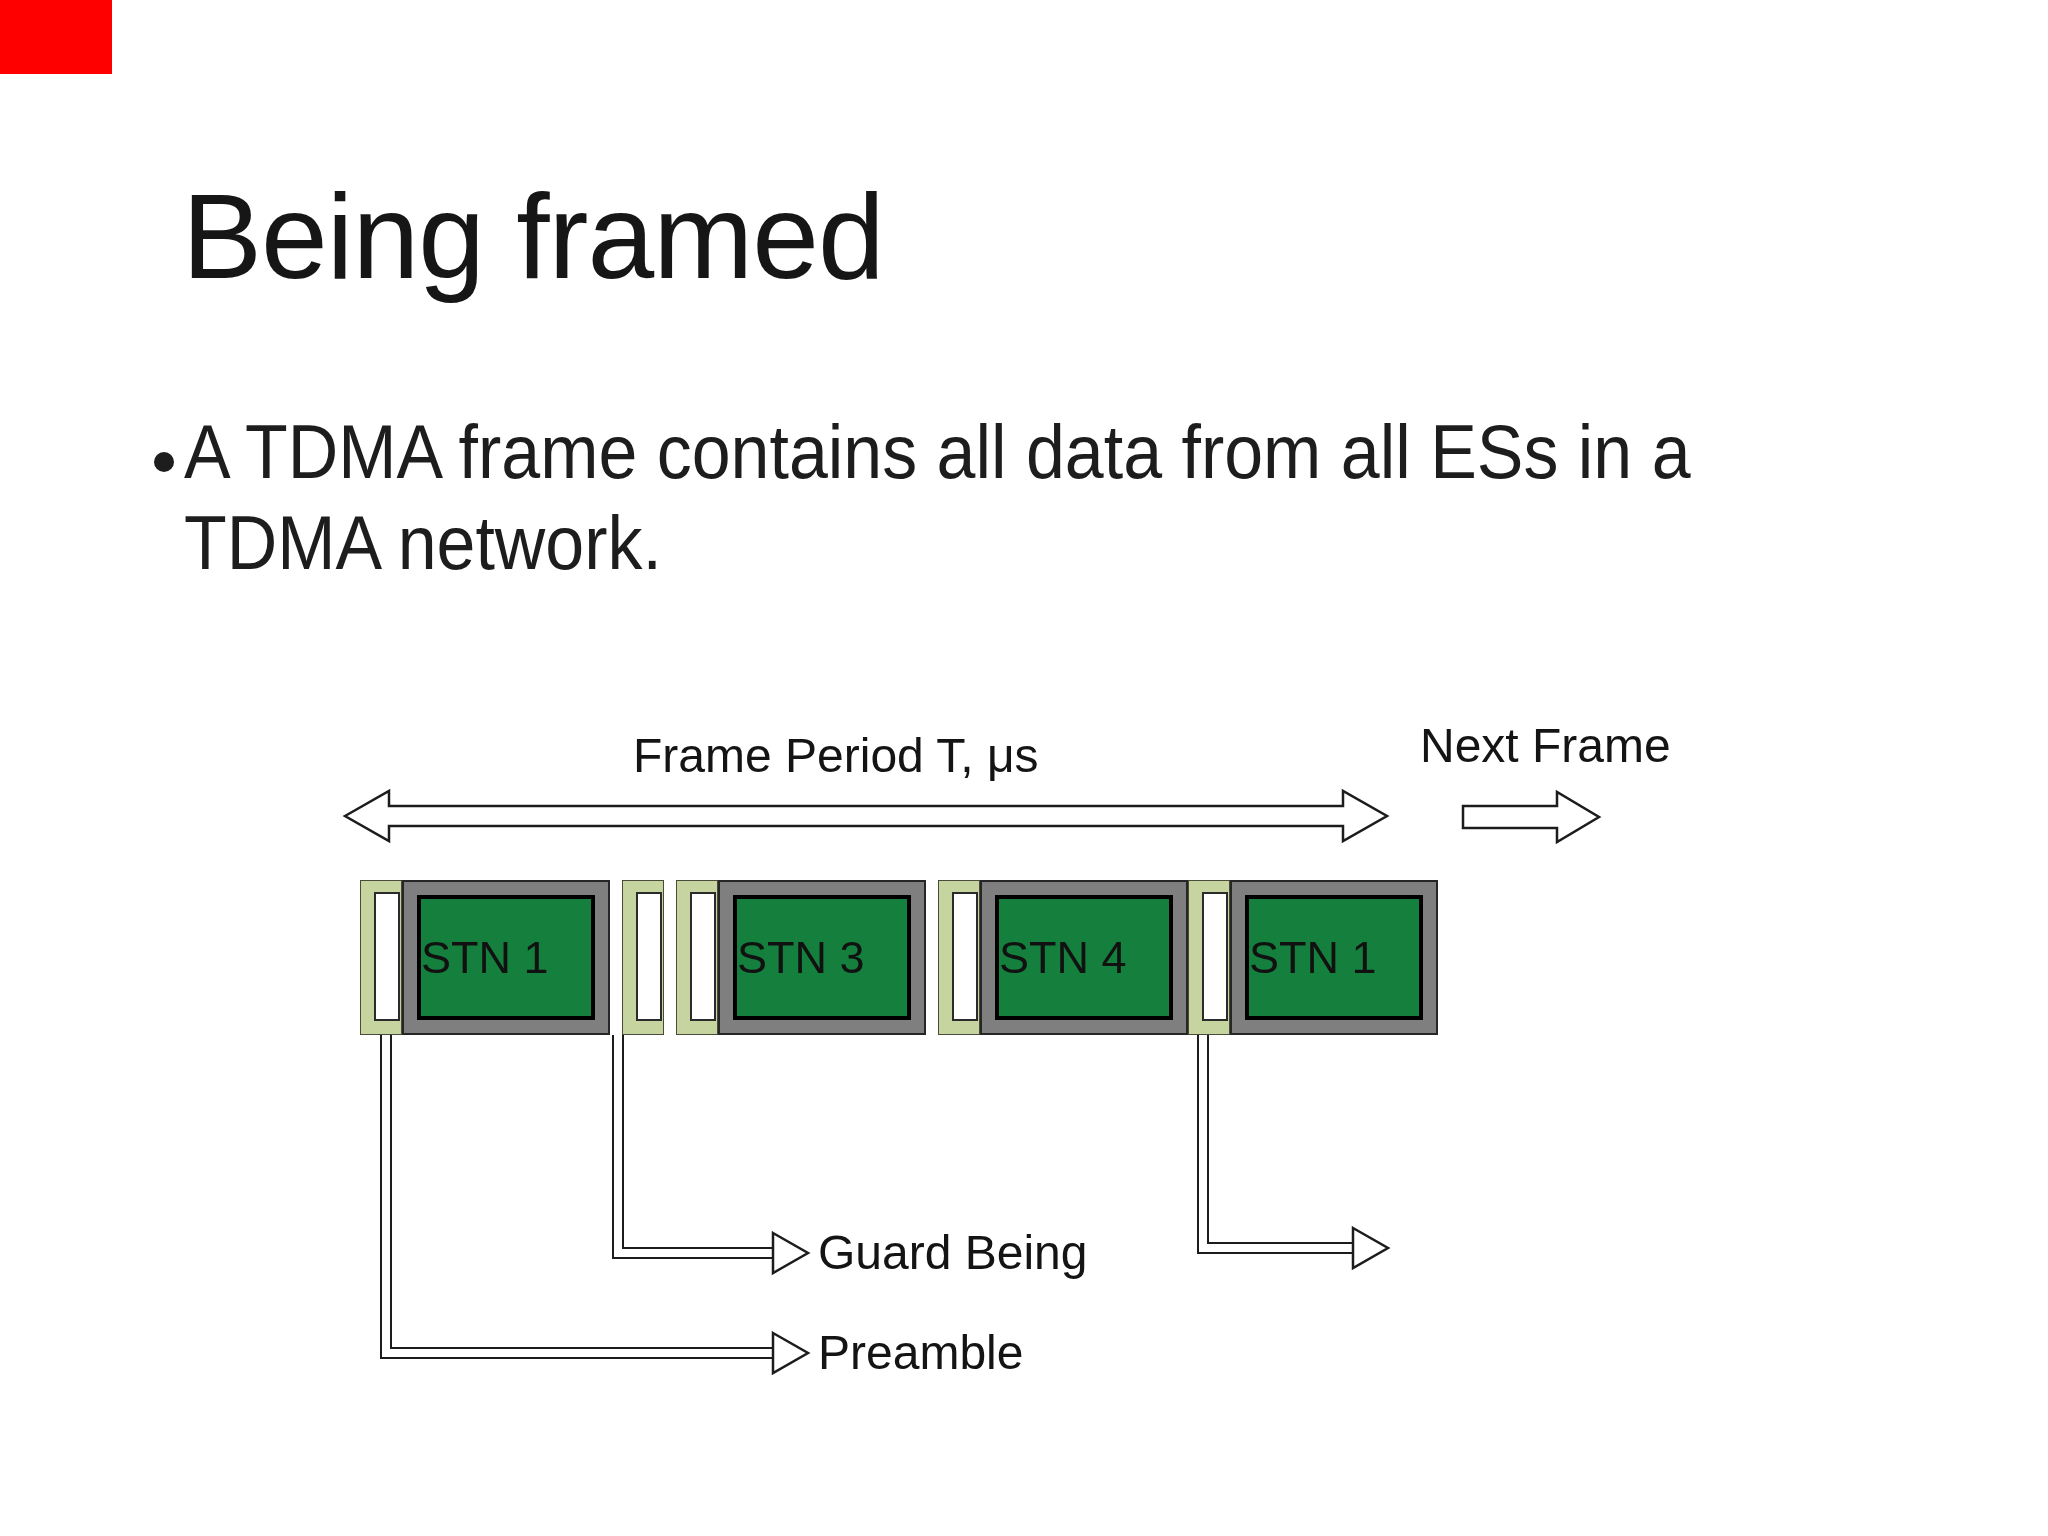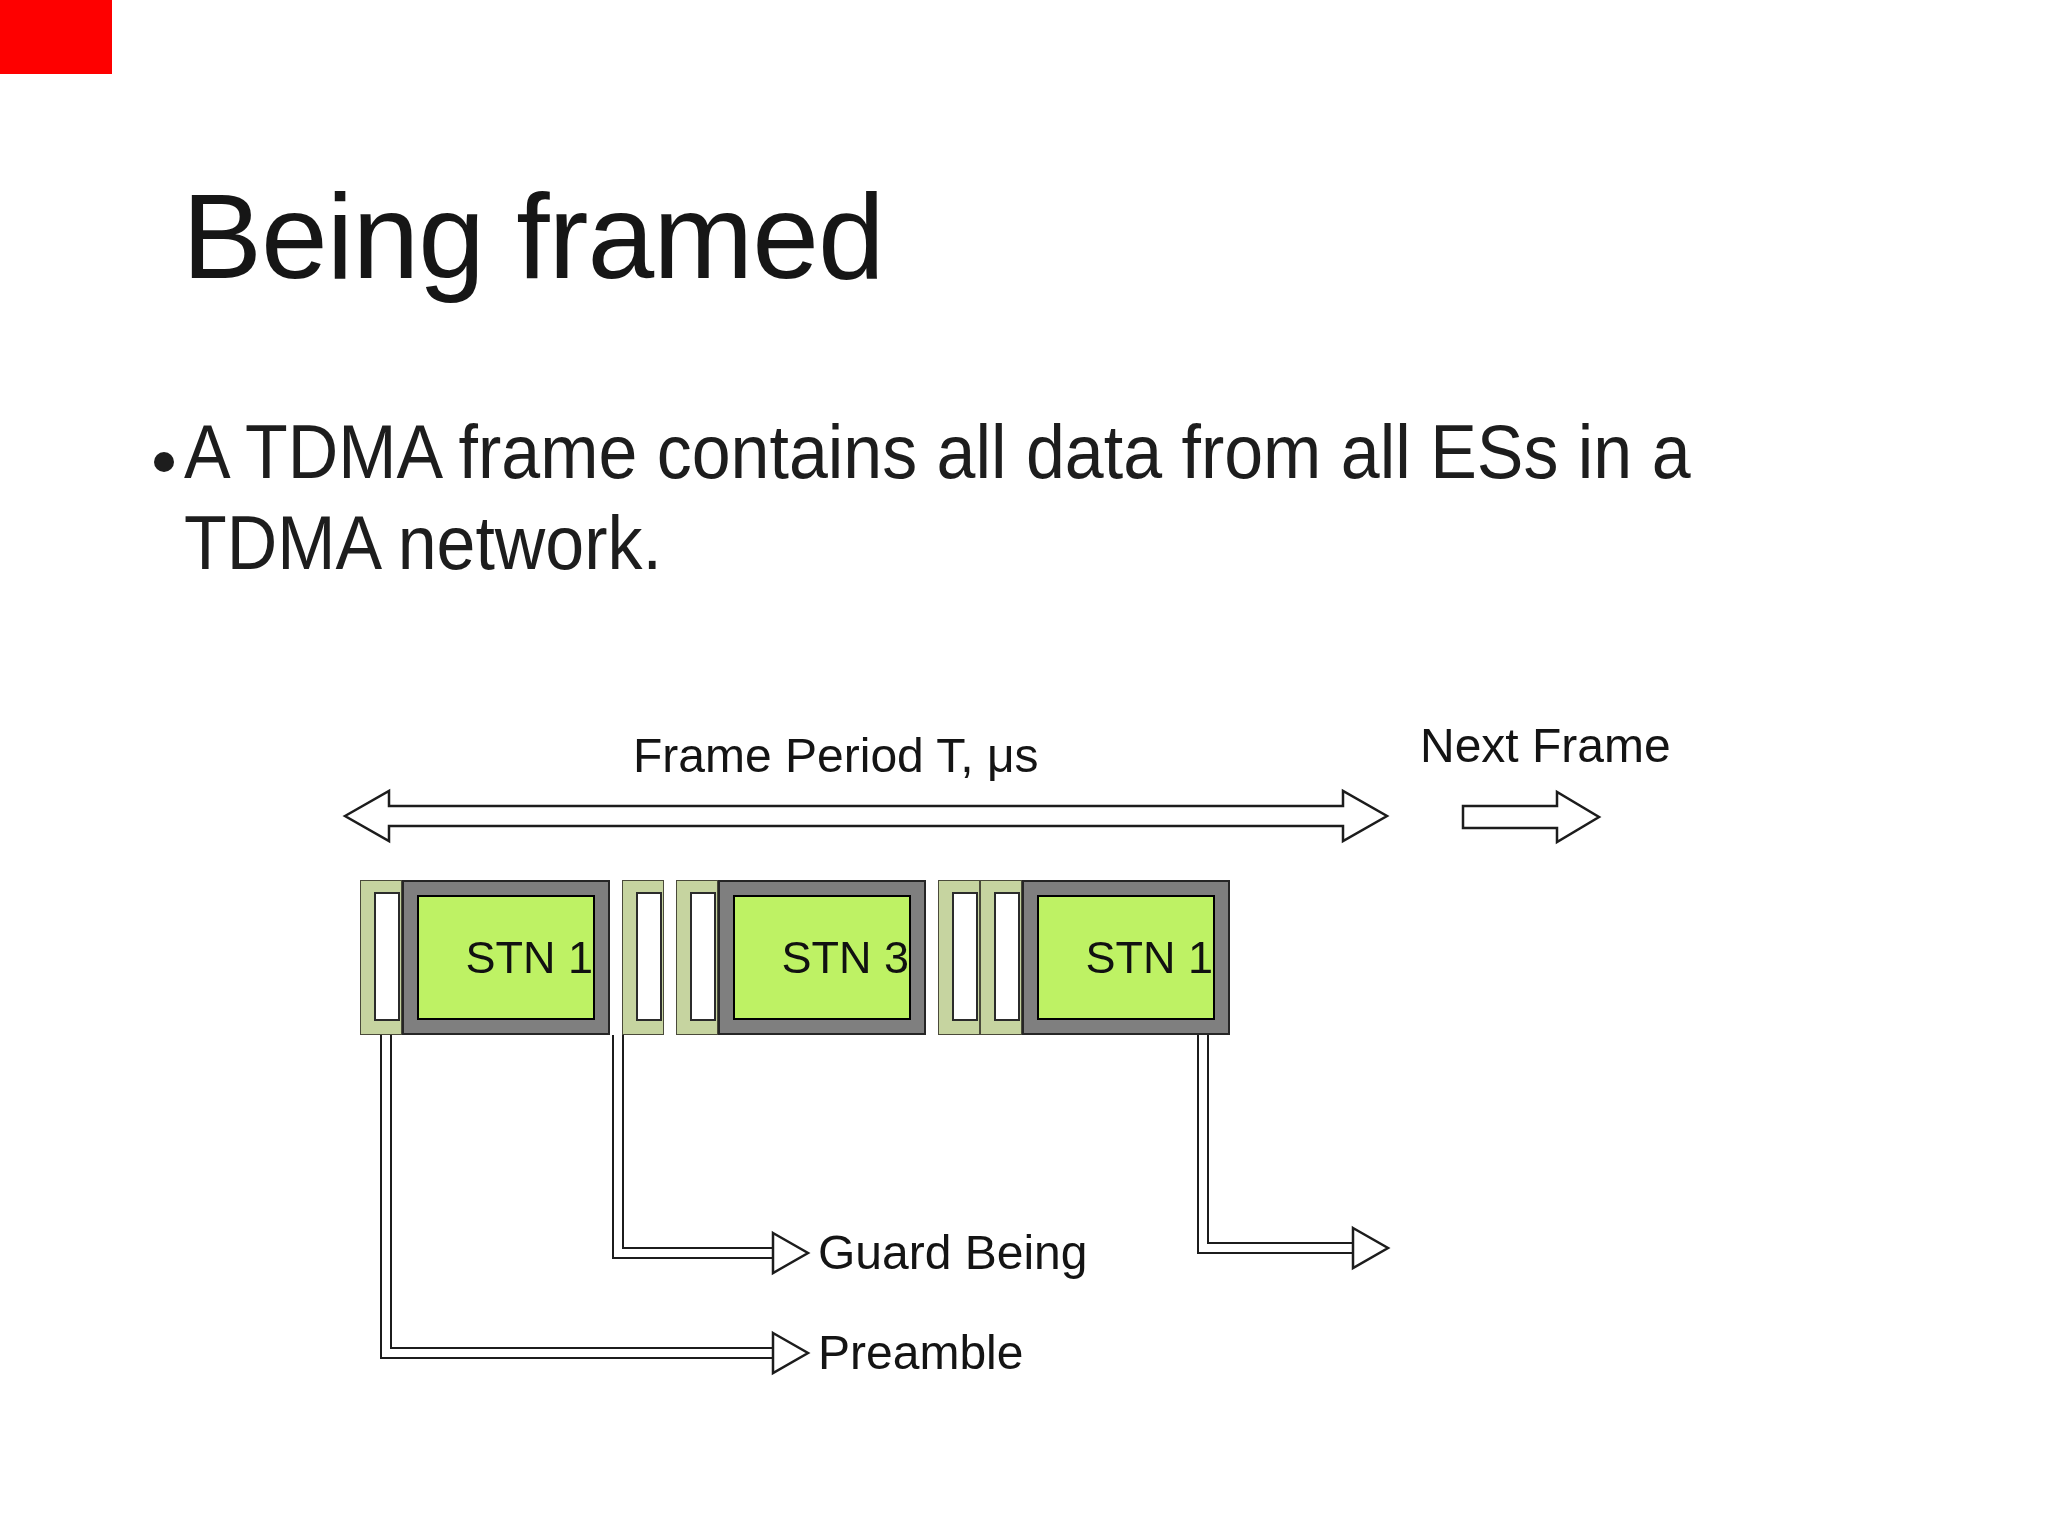--- a/index.html
+++ b/index.html
@@ -87,26 +87,26 @@
   .stn-box {
     position: relative;
     width: 208px;
     background: #7f7f7f;
     border: 2px solid #262626;
     box-sizing: border-box;
   }
   .stn-inner {
     position: absolute;
     left: 13px; right: 13px; top: 13px; bottom: 13px;
-    background: #bef264;
-    border: 2px solid #000000;
+    background: #15803d;
+    border: 4px solid #000000;
     box-sizing: border-box;
     display: flex;
     align-items: center;
-    justify-content: flex-end;
+    justify-content: flex-start;
   }
   .stn-label {
     font-size: 45px;
     color: #111111;
     white-space: nowrap;
   }
 </style>
 </head>
 <body>
 
@@ -167,20 +167,25 @@
   <div class="stn-box" style="background: rgb(127, 127, 127);">
     <div class="stn-inner">
       <span class="stn-label">STN 3</span>
     </div>
   </div>
 
   <div class="guard-gap"></div>
   <div class="preamble-block" style="background: rgb(198, 212, 160);">
     <div class="preamble-inner"></div>
   </div>
+  <div class="stn-box" style="background: rgb(127, 127, 127);">
+    <div class="stn-inner">
+      <span class="stn-label">STN 4</span>
+    </div>
+  </div>
 
   <div class="preamble-block" style="background: rgb(198, 212, 160);">
     <div class="preamble-inner"></div>
   </div>
   <div class="stn-box" style="background: rgb(127, 127, 127);">
     <div class="stn-inner">
       <span class="stn-label">STN 1</span>
     </div>
   </div>
 </div>

